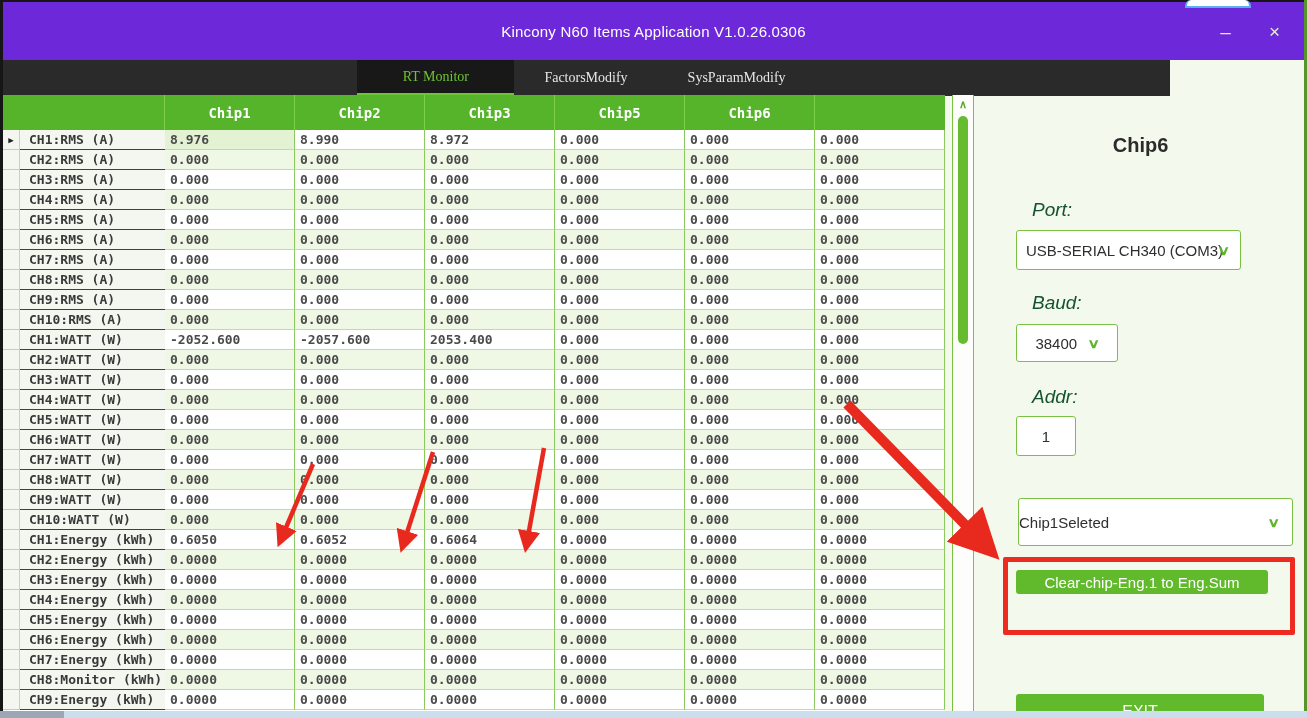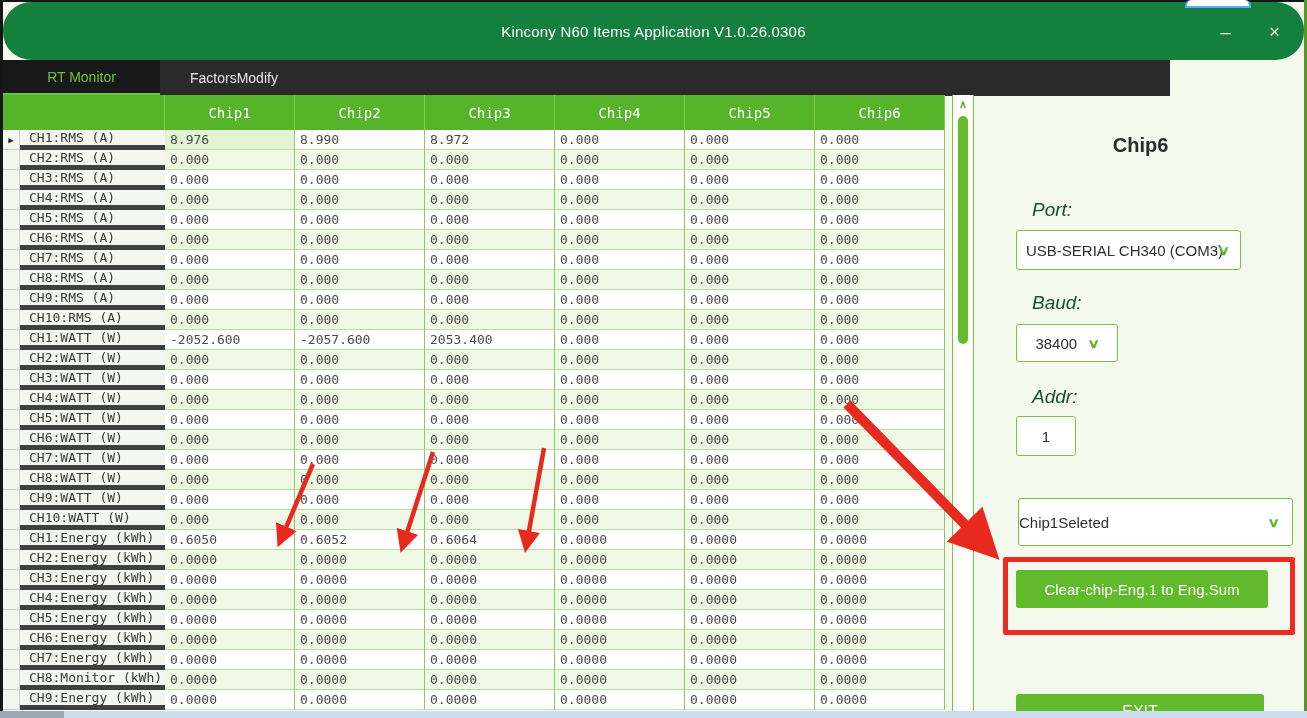--- a/index.html
+++ b/index.html
@@ -12,65 +12,65 @@
     -webkit-font-smoothing:antialiased;
   }
   
   .edge-top{position:absolute;left:0;top:0;width:1307px;height:2px;background:#161616;}
   .edge-left{position:absolute;left:0;top:0;width:3px;height:718px;background:#161616;}
   .edge-right{position:absolute;left:1304px;top:0;width:3px;height:718px;background:#55952c;}
 
   
   .titlebar{
     position:absolute;left:3px;top:2px;width:1301px;height:58px;
-    background:#15803d;display:flex;align-items:center;justify-content:center;border-radius:28px;
+    background:#6d28d9;display:flex;align-items:center;justify-content:center;
   }
   .titlebar .title{color:#ffffff;font-size:15px;letter-spacing:.2px;}
   .win-controls{position:absolute;right:18px;top:0;height:58px;display:flex;align-items:center;gap:26px;}
   .win-btn{color:#ddf0cb;font-size:19px;line-height:1;cursor:default;padding:4px 6px;}
   .artifact{
     position:absolute;left:1185px;top:0;width:62px;height:6px;
     background:#ffffff;border:2px solid #57aef0;border-radius:6px 6px 0 0;border-top:none;
   }
 
   
   .tabbar{
     position:absolute;left:3px;top:60px;width:1167px;height:36px;
     background:#2a2a2a;display:flex;align-items:stretch;
-    font-family:Liberation Sans, sans-serif;font-size:14px;
+    font-family:Liberation Serif, serif;font-size:14px;justify-content:center;
   }
   .tab{display:flex;align-items:center;justify-content:center;color:#e6e6e6;padding:16px 30px;}
   .tab.active{
     width:157px;padding:0;background:#181818;color:#6cc532;
     border-bottom:3px solid #6cc532;box-sizing:border-box;
   }
 
   
   .grid{
     position:absolute;left:3px;top:95px;width:942px;height:617px;
     overflow:hidden;background:#ffffff;
-    font-family:"DejaVu Sans Mono", monospace;font-size:13px;color:#3a3a3a;
+    font-family:"DejaVu Sans Mono", monospace;font-size:13px;color:#3a3a3a;font-weight:bold;
   }
   .grid-header{display:flex;height:35px;background:#56b42b;}
   .gh-cell{
     display:flex;align-items:center;justify-content:center;
     color:#ffffff;font-size:14px;border-right:1px solid #7ed04a;box-sizing:border-box;
   }
   .gh-corner{width:162px;}
   .gh-chip{width:130px;}
   .grid-row{display:flex;height:20px;box-sizing:border-box;}
   .c-ind{
     width:17px;box-sizing:border-box;background:#f4f6f0;
     border-right:1px solid #cccccc;border-bottom:1px solid #c9c9c9;
     display:flex;align-items:center;justify-content:center;
     font-size:9px;color:#222;
   }
   .c-label{
     width:145px;box-sizing:border-box;background:#f4f6f0;
-    border-bottom:5px solid #404040;
+    border-bottom:1px solid #404040;
     display:flex;align-items:center;padding-left:9px;white-space:nowrap;
   }
   .c-val{
     width:130px;box-sizing:border-box;background:#ffffff;
     border-right:1px solid #8cc860;border-bottom:1px solid #badfa3;
     display:flex;align-items:center;padding-left:5px;white-space:nowrap;color:#4a4a4a;
   }
   .grid-row.tint .c-val{background:#eff7e5;}
   .c-val.selected{background:#e3f2d3;}
 
@@ -112,21 +112,21 @@
   .input-addr{
     position:absolute;left:42px;top:320px;width:60px;height:40px;
     background:#ffffff;border:1px solid #7ac143;border-radius:3px;box-sizing:border-box;
     display:flex;align-items:center;justify-content:center;font-size:15px;color:#2f2f2f;
   }
   .btn{
     position:absolute;background:#61b92c;color:#ffffff;border-radius:3px;
     display:flex;align-items:center;justify-content:center;cursor:default;
   }
   .btn-close{left:146px;top:320px;width:144px;height:40px;font-size:17px;}
-  .btn-clear{left:42px;top:474px;width:252px;height:38px;font-size:15px;}
+  .btn-clear{left:42px;top:474px;width:252px;height:24px;font-size:15px;}
   .btn-exit{left:42px;top:598px;width:248px;height:36px;font-size:16px;}
   .red-rect{
     position:absolute;left:1003px;top:557px;width:292px;height:78px;
     border:5px solid #ee2b20;box-sizing:border-box;border-radius:2px;z-index:5;
   }
 
   
   .arrows{position:absolute;left:0;top:0;width:1307px;height:718px;z-index:6;pointer-events:none;}
 
   
@@ -148,29 +148,29 @@
   <div class="win-controls">
     <span class="win-btn">–</span>
     <span class="win-btn">×</span>
   </div>
 </div>
 <div class="artifact"></div>
 
 <div class="tabbar" id="tabbar">
     <div class="tab active">RT Monitor</div>
     <div class="tab">FactorsModify</div>
+    <div class="tab">SysParamModify</div>
   </div>
 
 <div class="grid">
   <div class="grid-header" id="grid-header">
     <div class="gh-cell gh-corner"></div>
   <div class="gh-cell gh-chip">Chip1</div>
       <div class="gh-cell gh-chip">Chip2</div>
       <div class="gh-cell gh-chip">Chip3</div>
-      <div class="gh-cell gh-chip">Chip4</div>
       <div class="gh-cell gh-chip">Chip5</div>
       <div class="gh-cell gh-chip">Chip6</div>
     </div>
   <div id="grid-body">
       <div class="grid-row">
         <div class="c-ind">▶</div>
         <div class="c-label">CH1:RMS (A)</div>
         <div class="c-val selected">8.976</div>
         <div class="c-val">8.990</div>
         <div class="c-val">8.972</div>

